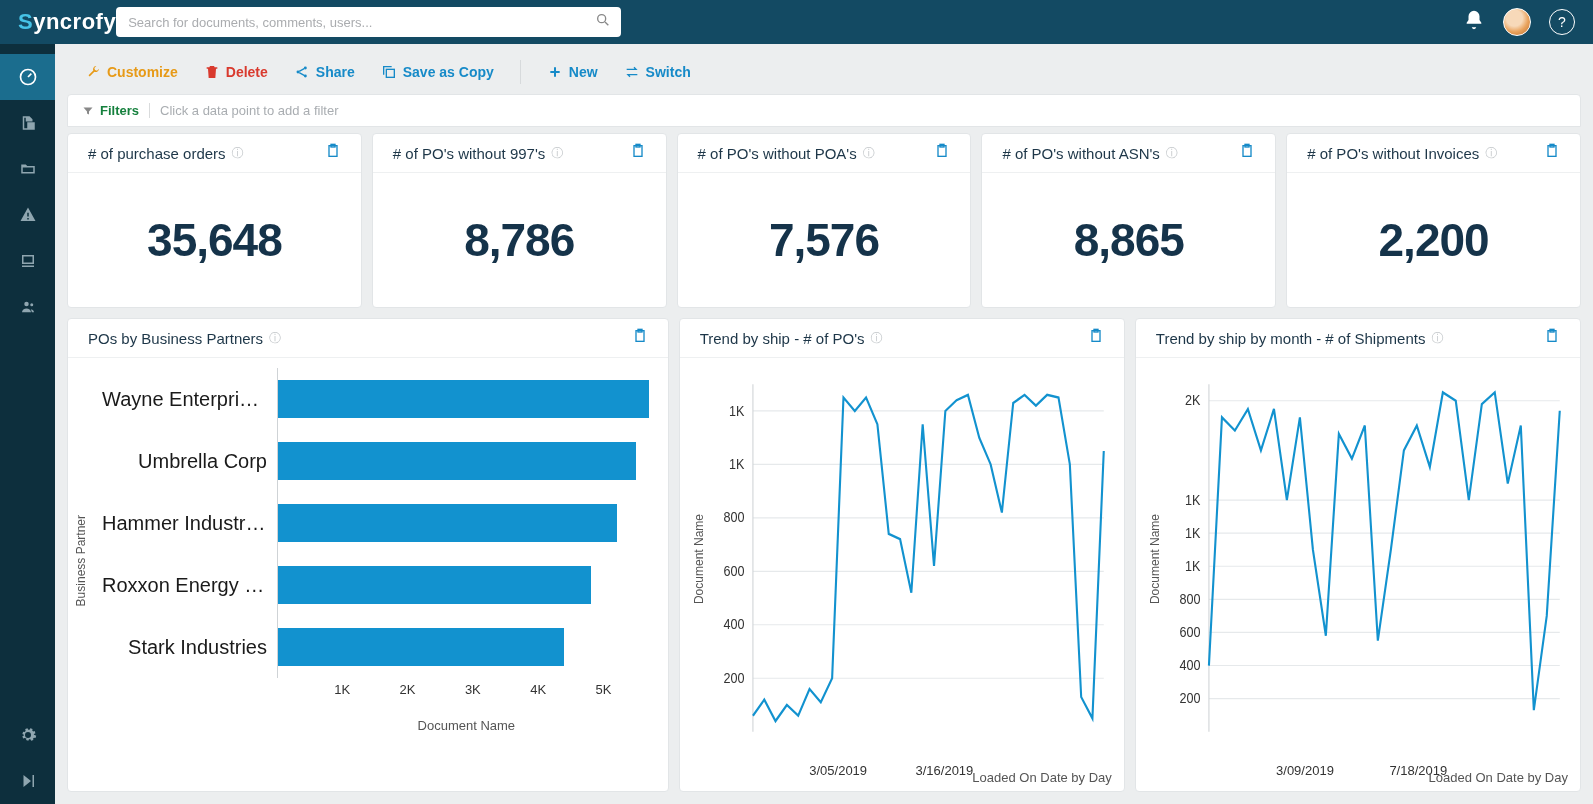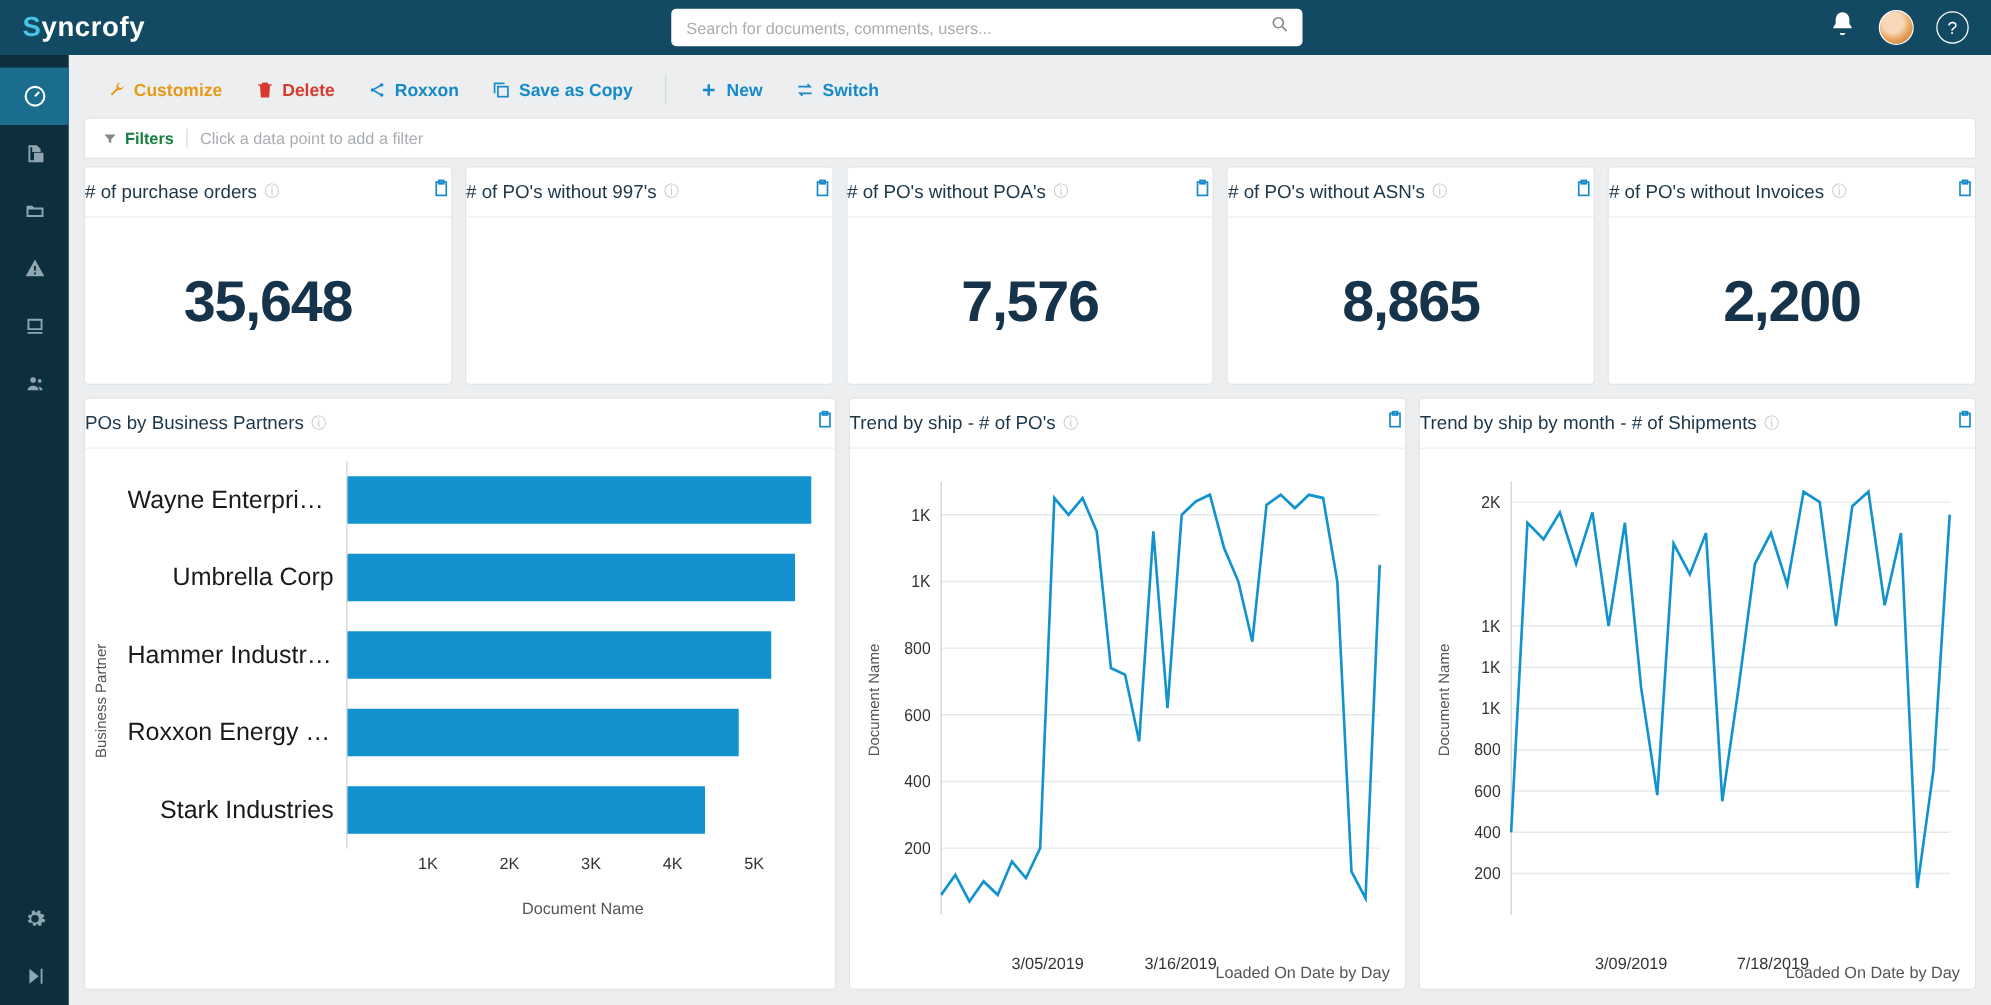--- a/index.html
+++ b/index.html
@@ -3,21 +3,21 @@
 <meta charset="utf-8">
 <style>
 * { margin: 0; padding: 0; box-sizing: border-box; font-family: -apple-system, BlinkMacSystemFont, "Segoe UI", Arial, sans-serif; }
 html, body { height: 100%; }
 body { display: flex; flex-direction: column; background: #eceeef; overflow: hidden; }
 
 
 .topbar { height: 44px; background: #134a63; display: flex; align-items: center; padding: 0 18px; color: #fff; }
 .logo { font-size: 22px; font-weight: 600; letter-spacing: .5px; display: flex; align-items: center; }
 .logo .s1 { color: #46c3e6; }
-.search-wrap { flex: 1; display: flex; justify-content: center; text-decoration: underline; }
+.search-wrap { flex: 1; display: flex; justify-content: flex-start; text-decoration: underline; }
 .search-box { width: 505px; position: relative; }
 .search-box input { width: 100%; height: 30px; border: none; border-radius: 4px; padding: 0 36px 0 12px; font-size: 13px; color: #333; background: #fff; }
 .search-box input::placeholder { color: #aaacaf; }
 .search-box .sicon { position: absolute; right: 10px; top: 50%; transform: translateY(-50%); color: #888; }
 .top-right { display: flex; align-items: center; gap: 18px; }
 .bell-icon { color: #fff; font-size: 20px; }
 .avatar { width: 28px; height: 28px; border-radius: 50%; background: radial-gradient(circle at 40% 35%, #f7d9b9 35%, #e9a25c 60%, #b86a2a); border: 1px solid #fff; }
 .help-circle { width: 26px; height: 26px; border: 1.5px solid #fff; border-radius: 50%; display: flex; align-items: center; justify-content: center; color: #fff; font-size: 14px; }
 
 
@@ -45,21 +45,21 @@
 
 .filters-bar { margin: 0 12px; background: #fff; border: 1px solid #e2e5e7; border-radius: 4px 4px 0 0; padding: 8px 14px; display: flex; align-items: center; font-size: 13px; color: #555; gap: 10px; }
 .filters-label { font-weight: 700; display: inline-flex; align-items: center; gap: 6px; color: #15803d; }
 .filters-hint { color: #a9adb1; border-left: 1px solid #d9dbdc; padding-left: 10px; }
 
 
 .dash { padding: 6px 12px 12px 12px; display: flex; flex-direction: column; gap: 10px; flex: 1; min-height: 0; }
 .row { display: flex; gap: 10px; }
 .card { background: #fff; border: 1px solid #e2e5e7; border-radius: 4px; position: relative; }
 .kpi { flex: 1; min-width: 0; height: 175px; display: flex; flex-direction: column; }
-.card-head { padding: 9px 0; border-bottom: 1px solid #eef0f1; display: flex; align-items: center; justify-content: space-between; }
+.card-head { padding: 9px 20px; border-bottom: 1px solid #eef0f1; display: flex; align-items: center; justify-content: space-between; }
 .card-title { font-size: 15px; color: #1d3648; font-weight: 500; display: inline-flex; align-items: center; gap: 6px; }
 .info-dot { color: #c4c8cb; font-size: 12px; }
 .clip { color: #168ac8; }
 .kpi-value { flex: 1; display: flex; align-items: center; justify-content: center; font-size: 46px; font-weight: 700; color: #15334a; letter-spacing: -1px; }
 
 
 .chart-card { flex: 1; min-width: 0; display: flex; flex-direction: column; }
 .chart-body { flex: 1; padding: 10px 12px 6px 12px; min-height: 0; position: relative; }
 
 
@@ -181,21 +181,21 @@
             </svg>
           <span>Delete</span>
         </span>
         <span class="action act-blue">
           <svg class="icon-svg" viewBox="0 0 24 24" fill="currentColor">
               <circle cx="6" cy="12" r="2.2"></circle>
               <circle cx="17" cy="6" r="2.2"></circle>
               <circle cx="17" cy="18" r="2.2"></circle>
               <path d="M7.8 11l7.4-4M7.8 13l7.4 4" stroke="currentColor" stroke-width="2"></path>
             </svg>
-          <span>Roxxon</span>
+          <span>Share</span>
         </span>
         <span class="action act-blue">
           <svg class="icon-svg" viewBox="0 0 24 24" fill="none" stroke="currentColor" stroke-width="2">
               <rect x="8" y="8" width="12" height="12"></rect>
               <path d="M4 16V4h12"></path>
             </svg>
           <span>Save as Copy</span>
         </span>
         <div class="action-divider"></div>
         <span class="action act-blue">
@@ -241,20 +241,21 @@
           <div class="card kpi">
     <div class="card-head">
       <span class="card-title"># of PO's without 997's <span class="info-dot">ⓘ</span></span>
       <span class="clip">
         <svg width="16" height="16" viewBox="0 0 24 24" fill="none" stroke="currentColor" stroke-width="2">
                   <rect x="6" y="4" width="12" height="16"></rect>
                   <rect x="9" y="2" width="6" height="4"></rect>
                 </svg>
       </span>
     </div>
+    <div class="kpi-value">8,786</div>
           </div>
           <div class="card kpi">
     <div class="card-head">
       <span class="card-title"># of PO's without POA's <span class="info-dot">ⓘ</span></span>
       <span class="clip">
         <svg width="16" height="16" viewBox="0 0 24 24" fill="none" stroke="currentColor" stroke-width="2">
                   <rect x="6" y="4" width="12" height="16"></rect>
                   <rect x="9" y="2" width="6" height="4"></rect>
                 </svg>
       </span>

